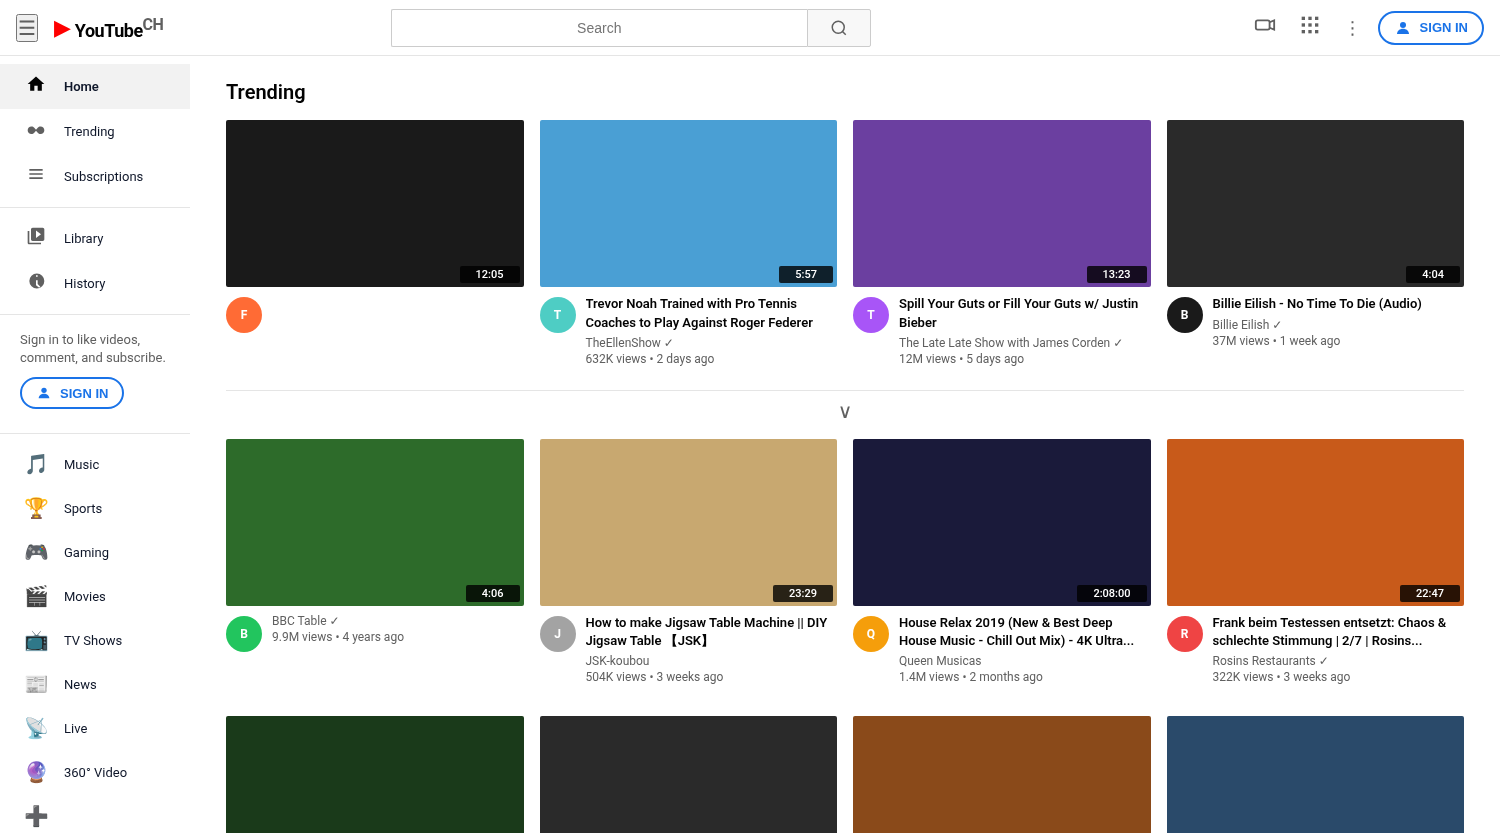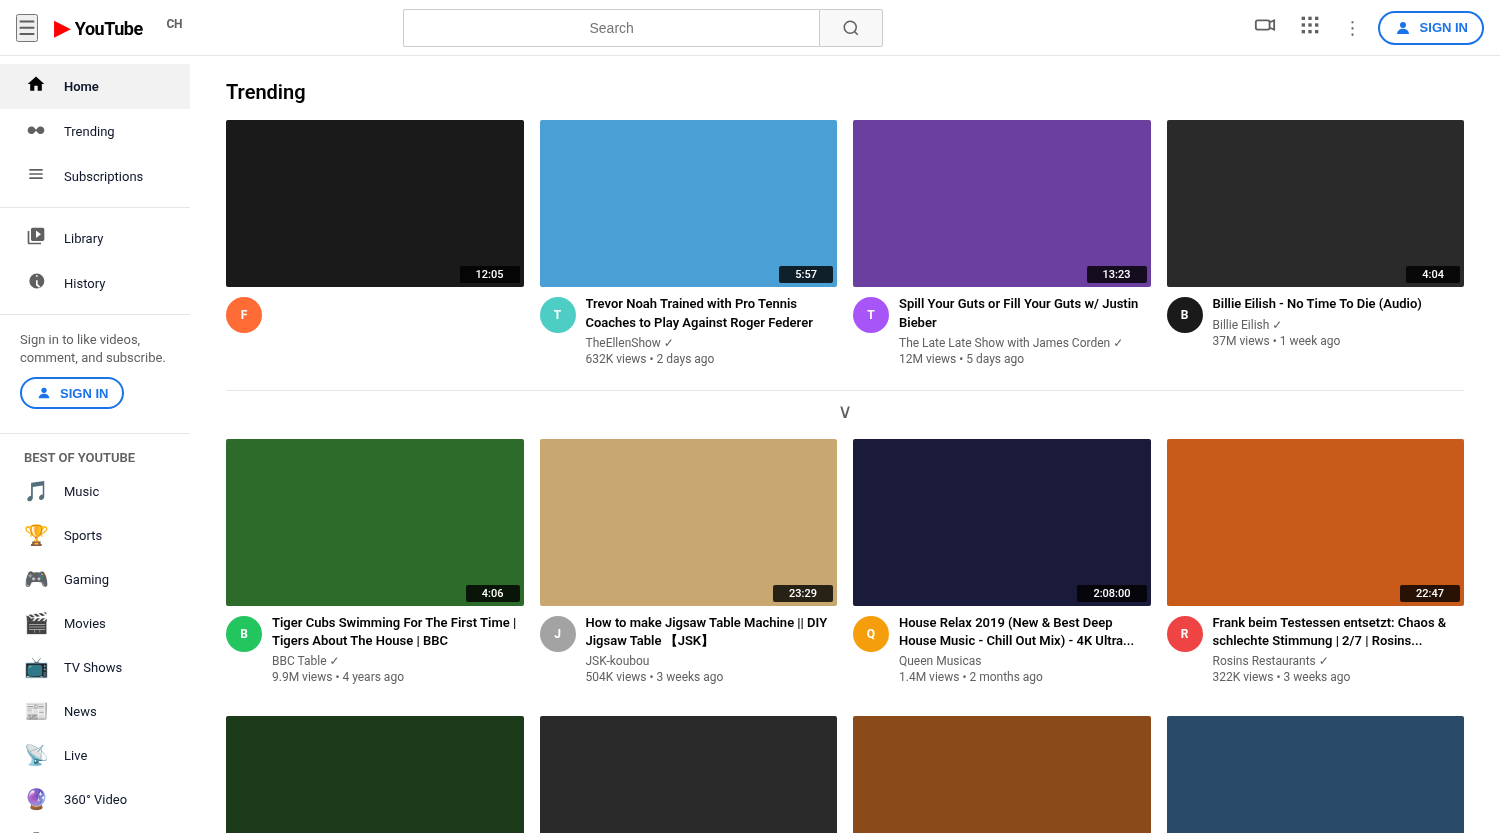--- a/index.html
+++ b/index.html
@@ -10,21 +10,21 @@
       position: fixed; top: 0; left: 0; right: 0; height: 56px;
       background: #fff; display: flex; align-items: center;
       padding: 0 16px; z-index: 100;
       border-bottom: 1px solid #e5e5e5;
     }
     #header-left { display: flex; align-items: center; gap: 16px; }
     .menu-icon { font-size: 20px; cursor: pointer; color: #606060; }
     .logo { display: flex; align-items: center; gap: 4px; text-decoration: none; }
     .logo-icon { color: #ff0000; font-size: 22px; }
     .logo-text { font-size: 18px; font-weight: 700; color: #030303; letter-spacing: -0.5px; }
-    .logo-country { font-size: 12px; color: #606060; vertical-align: super; margin-left: 24px; }
+    .logo-country { font-size: 16px; color: #606060; vertical-align: super; }
     
     #header-center { flex: 1; display: flex; justify-content: center; align-items: center; max-width: 640px; margin: 0 auto; }
     .search-container { display: flex; width: 100%; max-width: 480px; }
     .search-input { flex: 1; height: 38px; border: 1px solid #ccc; border-right: none; padding: 0 16px; font-size: 14px; border-radius: 2px 0 0 2px; outline: none; text-align: center; }
     .search-btn { width: 64px; height: 38px; background: #f8f8f8; border: 1px solid #ccc; cursor: pointer; border-radius: 0 2px 2px 0; display: flex; align-items: center; justify-content: center; color: #606060; }
     
     #header-right { display: flex; align-items: center; gap: 8px; margin-left: auto; }
     .header-icon-btn { background: none; border: none; cursor: pointer; color: #606060; padding: 8px; font-size: 18px; }
     .sign-in-btn { display: flex; align-items: center; gap: 8px; background: none; border: 2px solid #1a73e8; color: #1a73e8; padding: 6px 14px; border-radius: 20px; cursor: pointer; font-size: 13px; font-weight: 600; }
     
@@ -173,21 +173,20 @@
         <svg width="16" height="16" viewBox="0 0 24 24" fill="#1a73e8">
             <circle cx="12" cy="8" r="4"></circle>
             <path d="M4 20c0-4 3.6-7 8-7s8 3 8 7"></path>
           </svg>
         <span>SIGN IN</span>
       </button>
     </div>
 
     <div class="sidebar-divider"></div>
 
-    <div class="sidebar-section-title">BEST OF YOUTUBE</div>
 
     <div class="sidebar-item">
       <span class="s-icon" style="color:#606060">🎵</span>
       <span class="label">Music</span>
     </div>
     <div class="sidebar-item">
       <span class="s-icon">🏆</span>
       <span class="label">Sports</span>
     </div>
     <div class="sidebar-item">
@@ -280,21 +279,20 @@
     </div>
 
     <div class="video-grid" id="row2">
     <div class="video-card">
           <div class="thumbnail-wrap" style="background: rgb(45, 107, 42);">
             <span class="duration">4:06</span>
           </div>
           <div class="video-meta">
             <div class="channel-avatar" style="background: rgb(34, 197, 94); display: flex; align-items: center; justify-content: center; color: rgb(255, 255, 255); font-size: 12px; font-weight: 700;">B</div>
             <div class="video-info">
-              <div class="video-title">Tiger Cubs Swimming For The First Time | Tigers About The House | BBC</div>
               <div class="channel-name">BBC Table ✓</div>
               <div class="video-stats">9.9M views • 4 years ago</div>
             </div>
           </div>
         </div>
         <div class="video-card">
           <div class="thumbnail-wrap" style="background: rgb(200, 168, 112);">
             <span class="duration">23:29</span>
           </div>
           <div class="video-meta">

